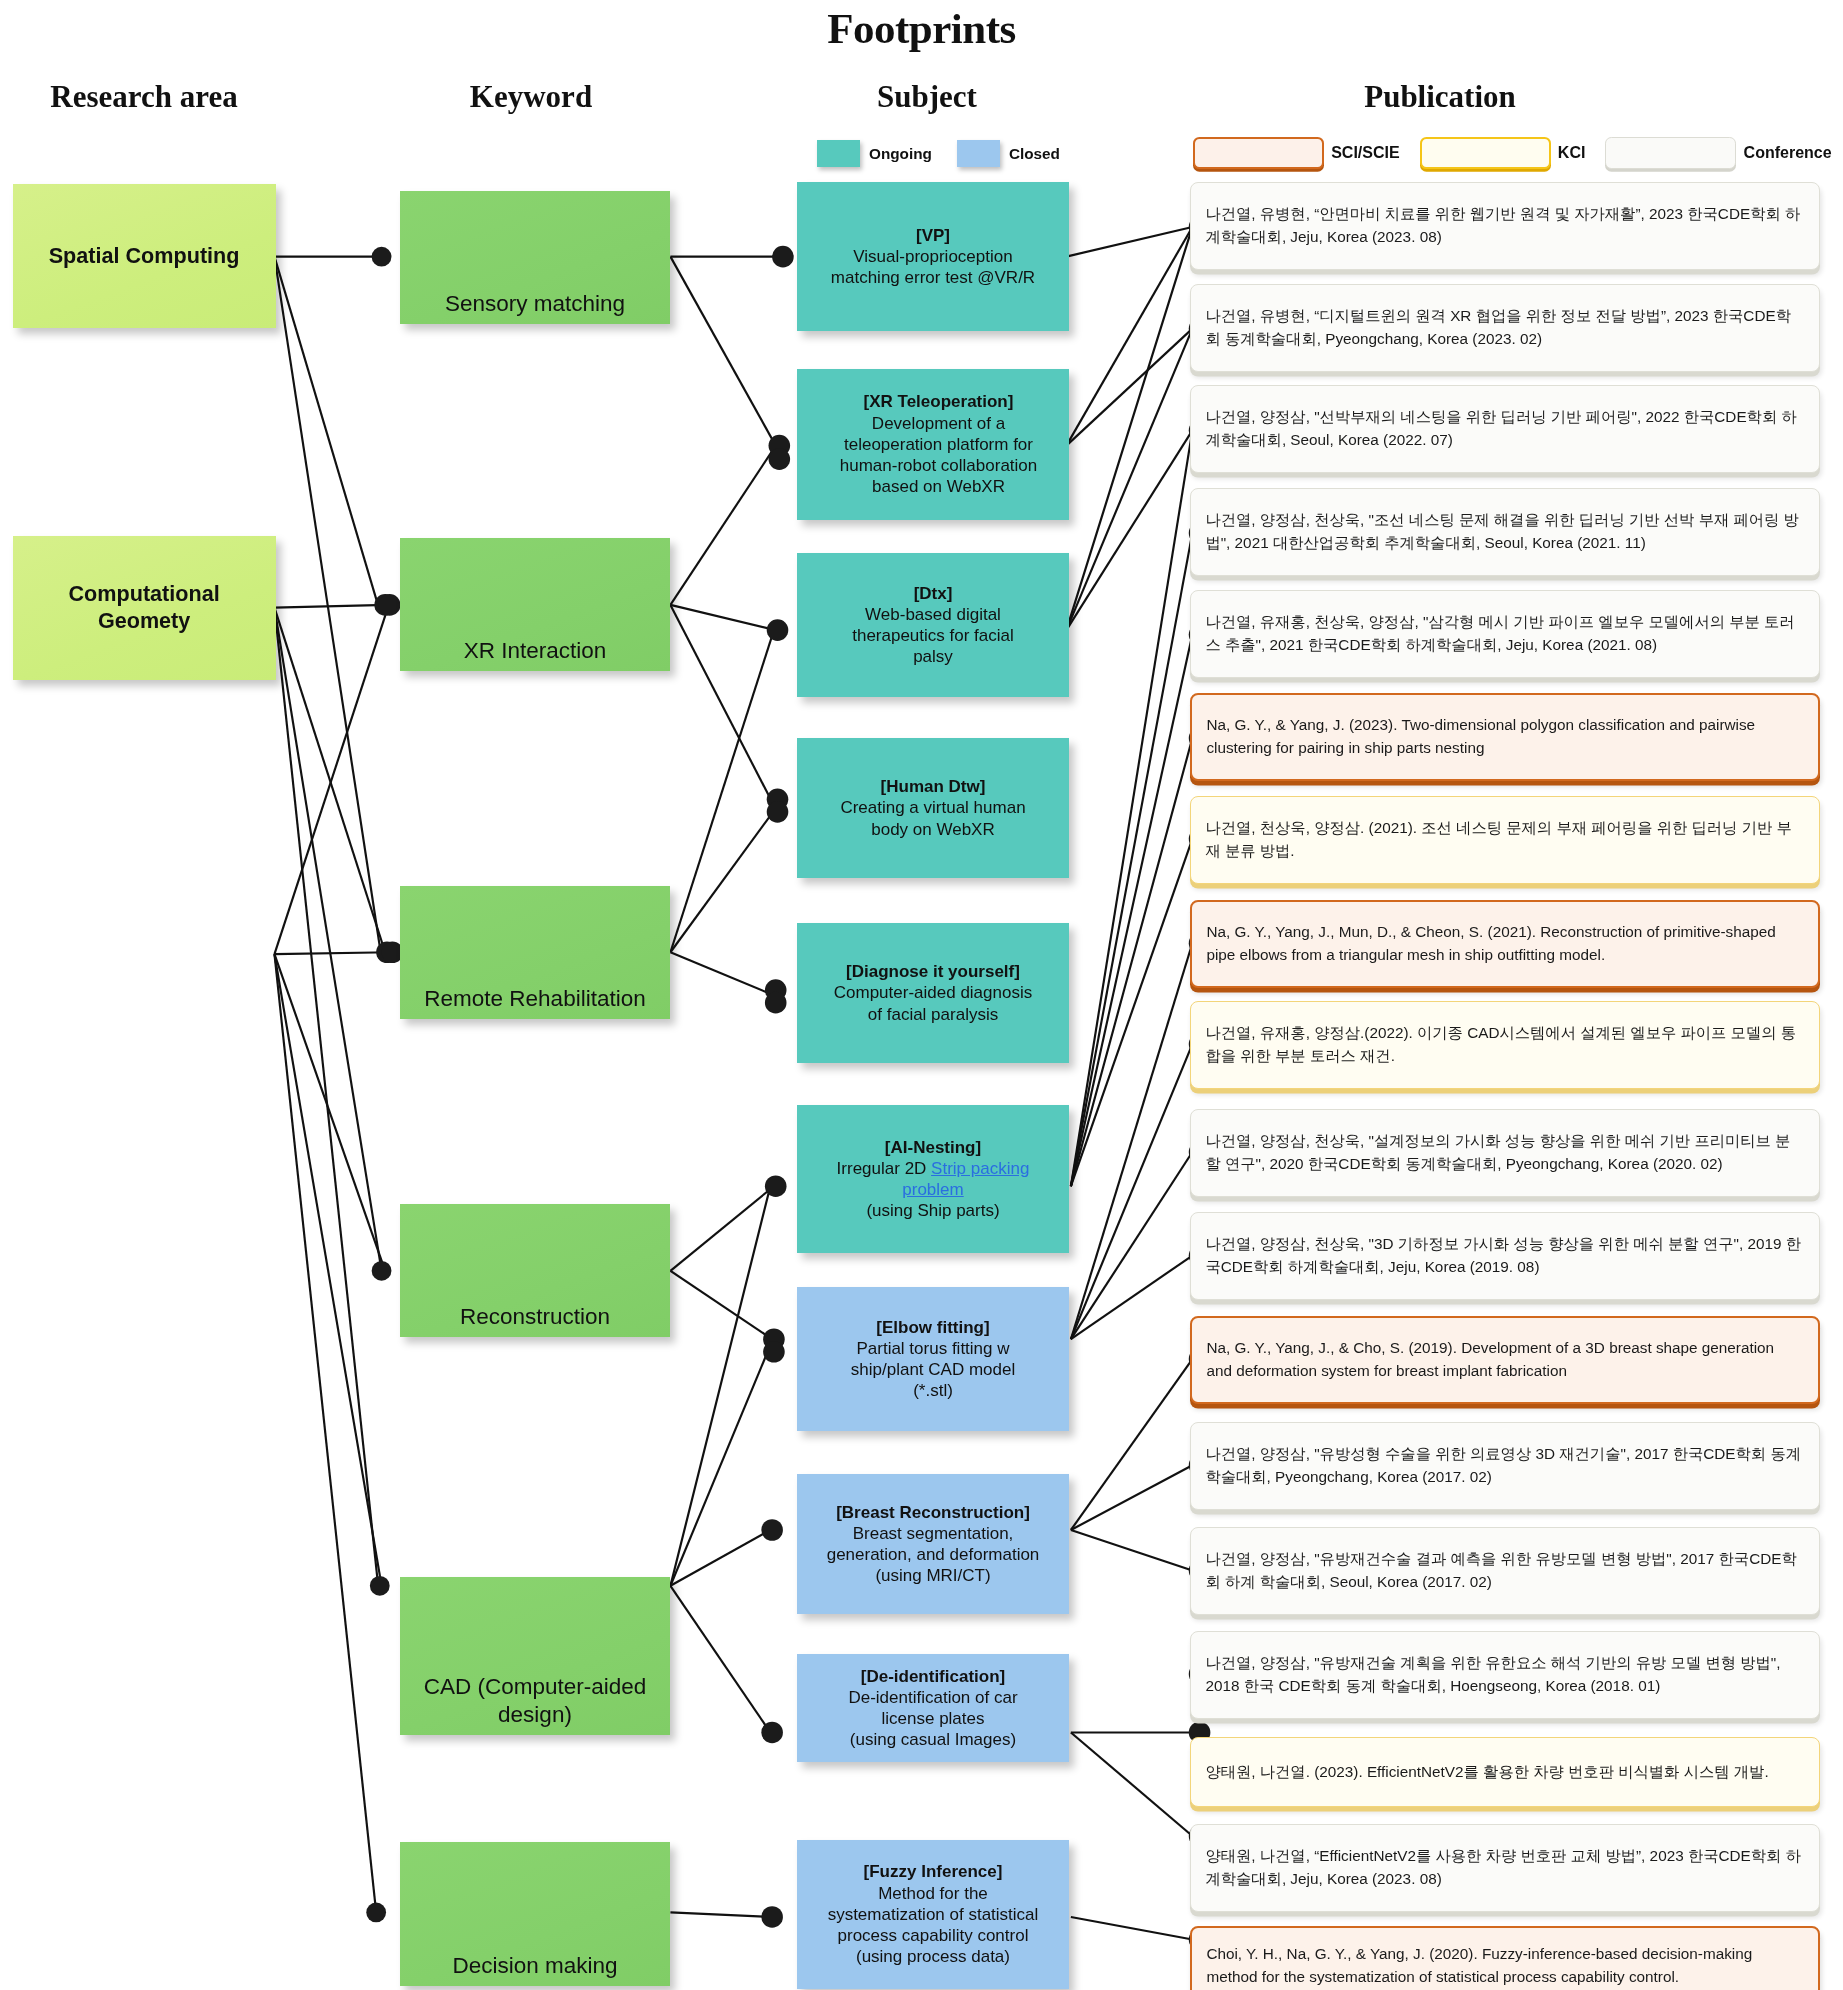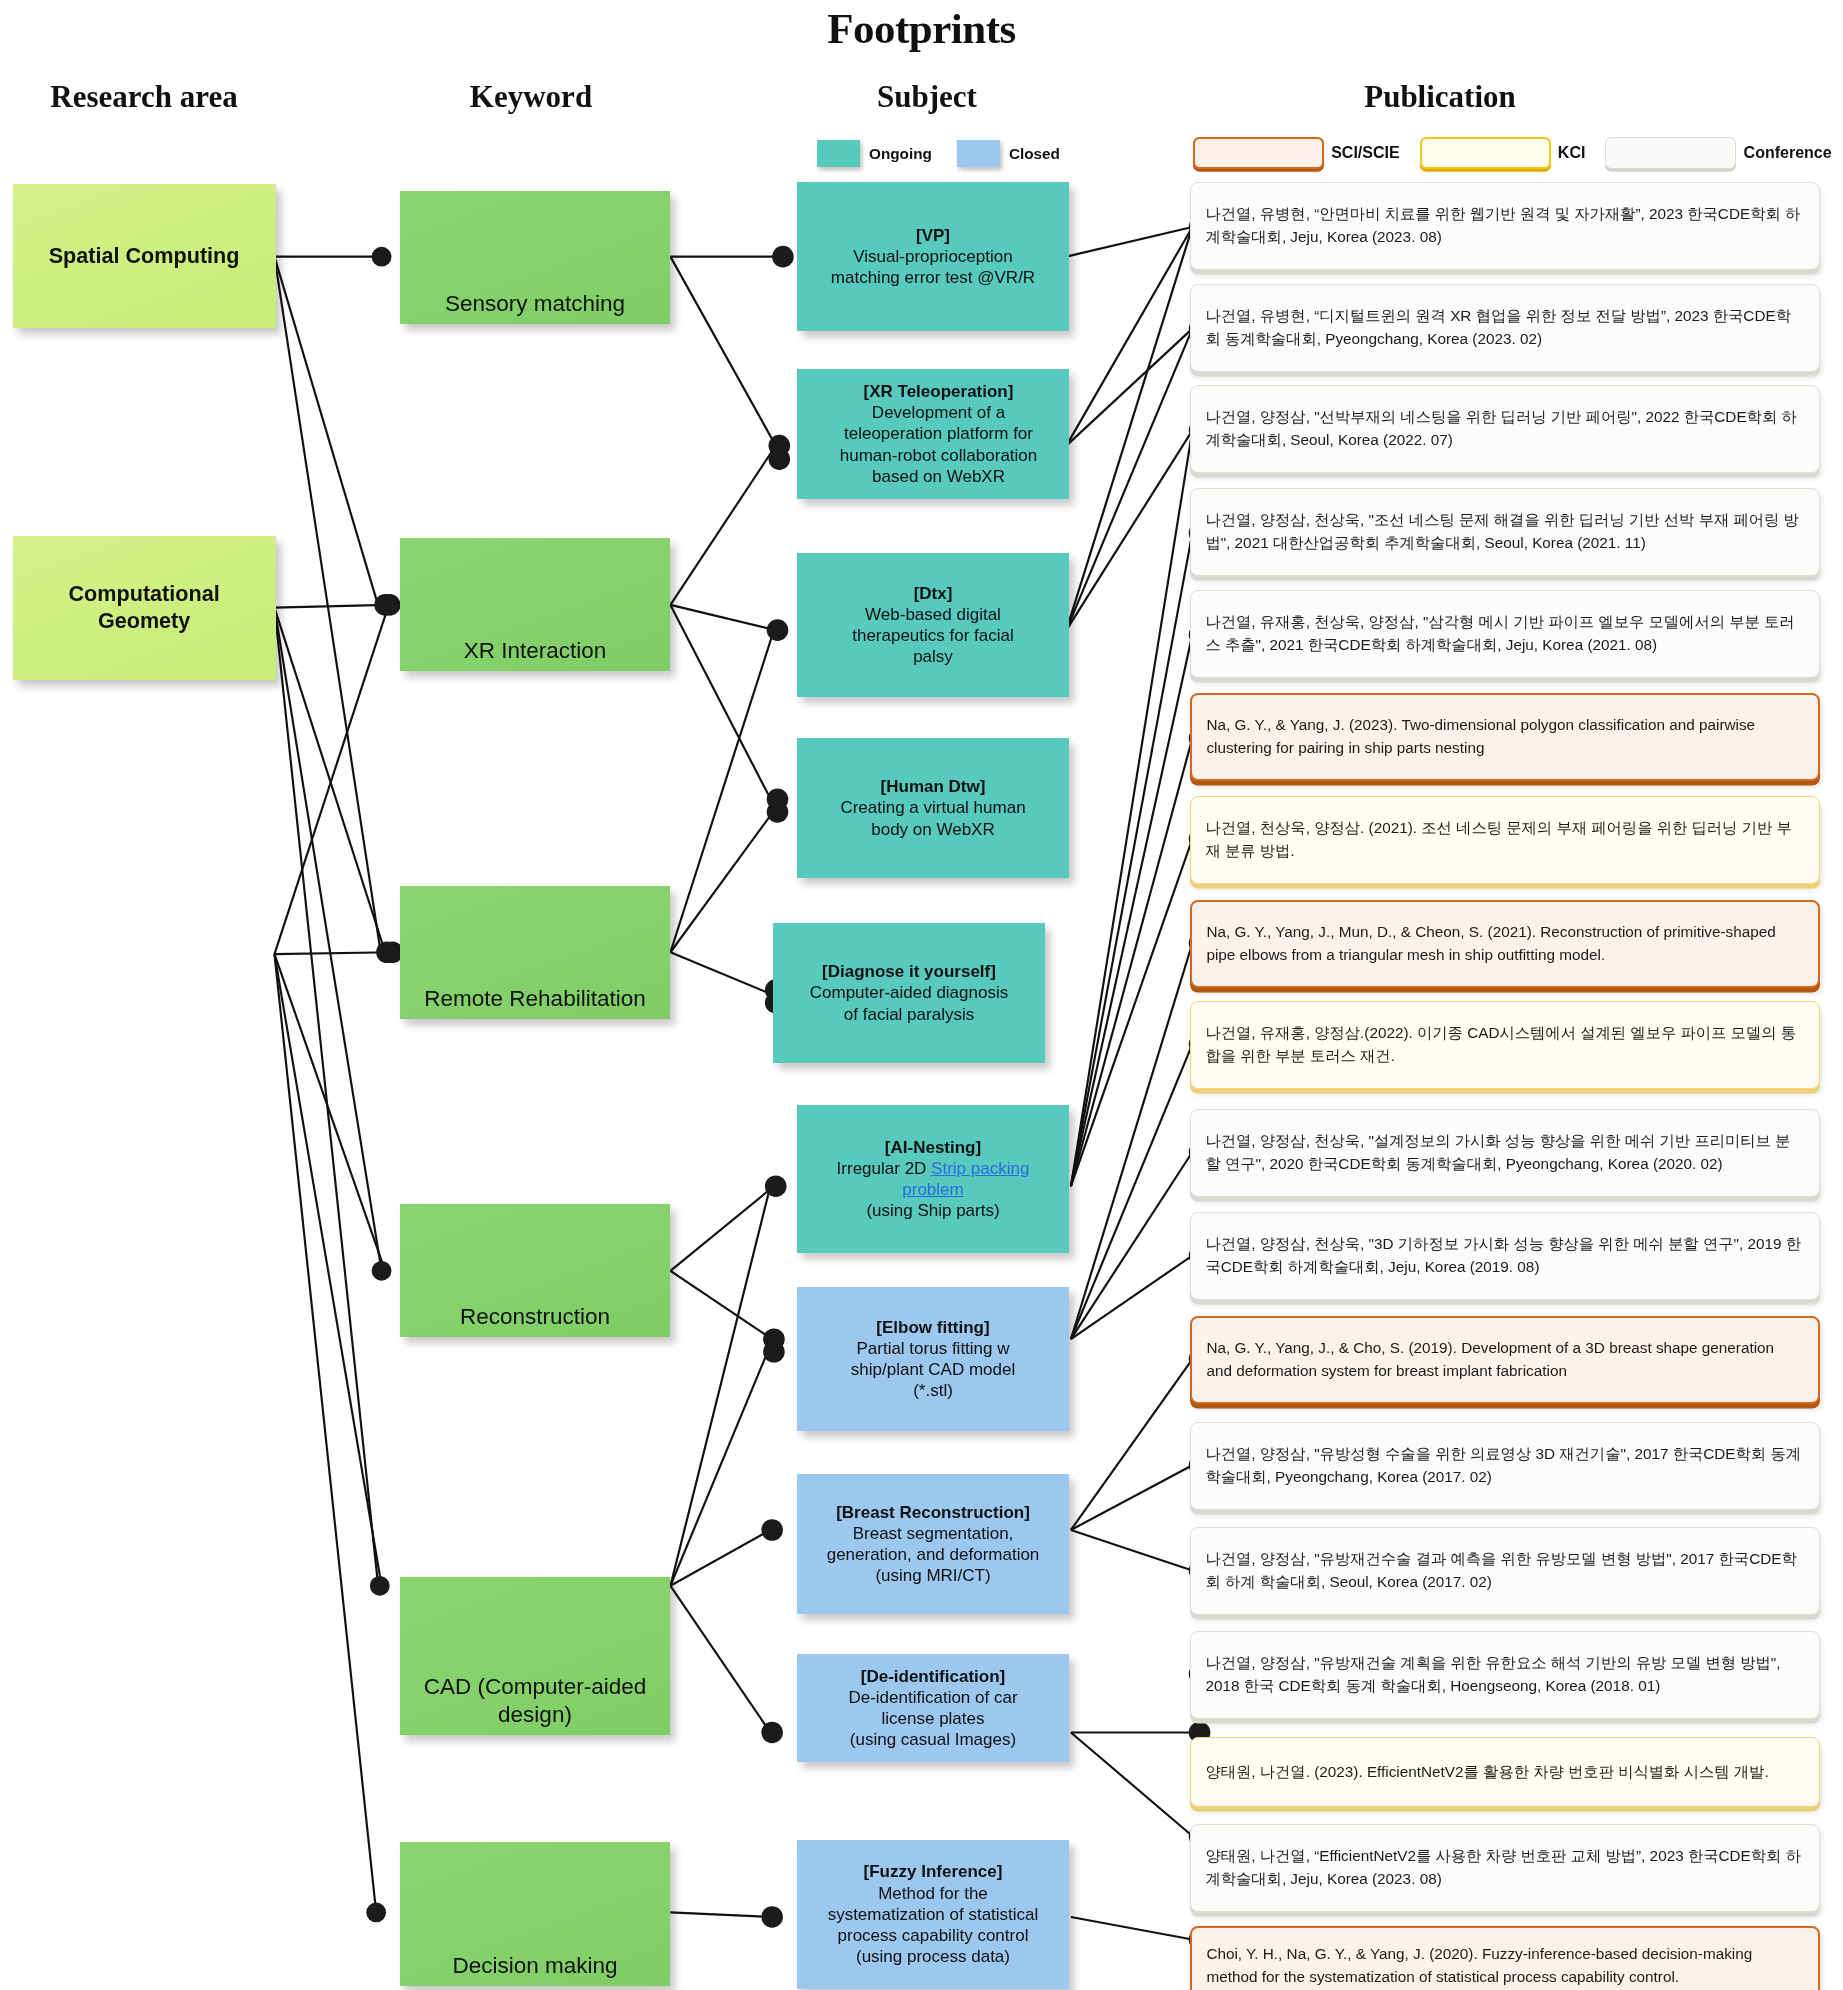--- a/index.html
+++ b/index.html
@@ -250,21 +250,21 @@
   </div>
 
   <div class="note subject ongoing" style="left:797px; top:182px; width:272px; height:149px;">
     <span class="inner">
       <b>[VP]</b><br>
       <span>Visual-proprioception</span><br>
       <span>matching error test @VR/R</span>
     </span>
   </div>
 
-  <div class="note subject ongoing" style="left:797px; top:369px; width:272px; height:130px;padding-left:20px;">
+  <div class="note subject ongoing" style="left:797px; top:369px; width:272px; height:151px;padding-left:20px;">
     <span class="inner">
       <b>[XR Teleoperation]</b><br>
       <span>Development of a</span><br>
       <span>teleoperation platform for</span><br>
       <span>human-robot collaboration</span><br>
       <span>based on WebXR</span>
     </span>
   </div>
 
   <div class="note subject ongoing" style="left:797px; top:553px; width:272px; height:144px;">
@@ -277,21 +277,21 @@
   </div>
 
   <div class="note subject ongoing" style="left:797px; top:738px; width:272px; height:140px;">
     <span class="inner">
       <b>[Human Dtw]</b><br>
       <span>Creating a virtual human</span><br>
       <span>body on WebXR</span>
     </span>
   </div>
 
-  <div class="note subject ongoing" style="left:773px; top:923px; width:272px; height:140px;">
+  <div class="note subject ongoing" style="left:797px; top:923px; width:272px; height:140px;">
     <span class="inner">
       <b>[Diagnose it yourself]</b><br>
       <span>Computer-aided diagnosis</span><br>
       <span>of facial paralysis</span>
     </span>
   </div>
 
   <div class="note subject ongoing" style="left:797px; top:1105px; width:272px; height:148px;">
     <span class="inner">
       <b>[AI-Nesting]</b><br>

